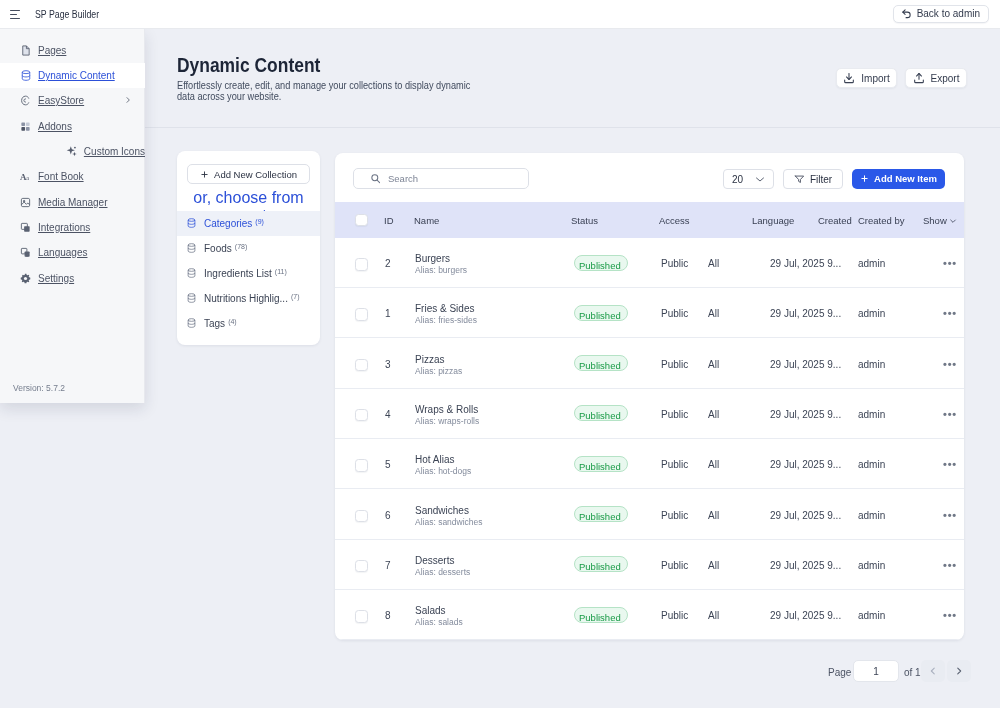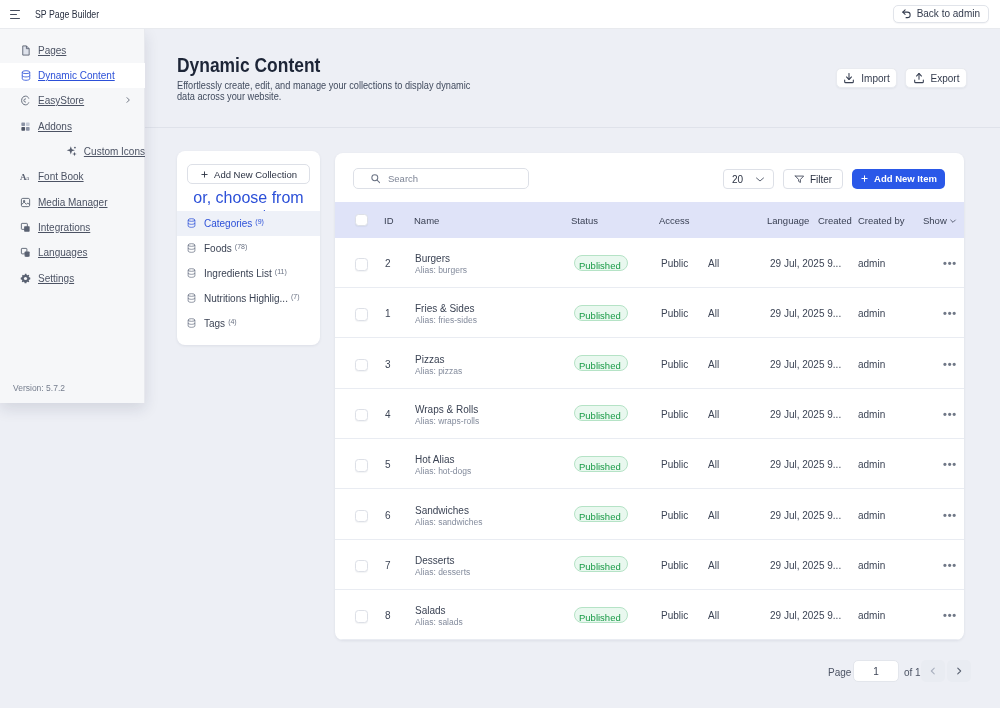--- a/index.html
+++ b/index.html
@@ -166,21 +166,21 @@
   <div id="additem"><svg width="9" height="9" viewBox="0 0 24 24" fill="none" stroke="#fff" stroke-width="2.8" stroke-linecap="round">
         <path d="M12 5v14M5 12h14"></path>
       </svg>Add New Item</div>
 
   <div id="thead">
     <span class="checkbox" style="position:absolute; left:20px; top:11.5px;"></span>
     <span class="hcell" style="left:49px;">ID</span>
     <span class="hcell" style="left:79px;">Name</span>
     <span class="hcell" style="left:236px;">Status</span>
     <span class="hcell" style="left:324px;">Access</span>
-    <span class="hcell" style="left:388px;padding-left:44px;">Language</span>
+    <span class="hcell" style="left:373px;padding-left:44px;">Language</span>
     <span class="hcell" style="left:435px;margin-left:48px;">Created</span>
     <span class="hcell" style="left:523px;">Created by</span>
     <span class="hcell" style="left:588px;">Show <svg width="8" height="8" viewBox="0 0 24 24" fill="none" stroke="#3a4154" stroke-width="2.4" stroke-linecap="round" stroke-linejoin="round" style="position:relative;top:1px;">
           <path d="M5 9l7 7 7-7"></path>
         </svg></span>
   </div>
 
   <div id="rows">
 <div class="row" style="top:85.0px;">
     <span class="checkbox cb"></span>

